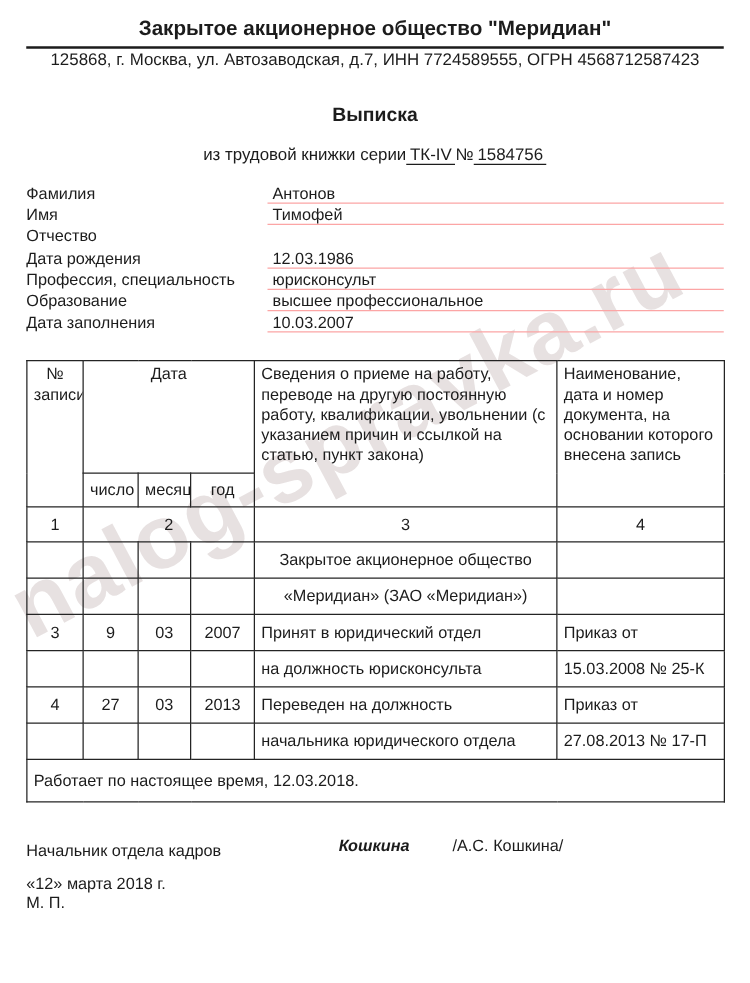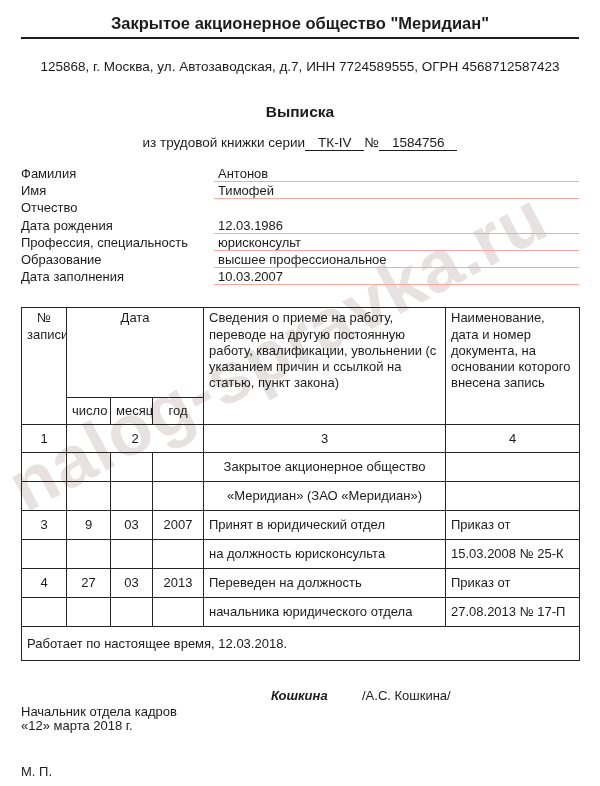--- a/index.html
+++ b/index.html
@@ -35,36 +35,36 @@
   
   .company-name {
     margin-top: 14px;
     text-align: center;
     font-size: 16.5px;
     font-weight: bold;
     padding-bottom: 4px;
     border-bottom: 2px solid #1c1c1c;
   }
   .company-address {
-    margin-top: 20px;
+    margin-top: 1px;
     text-align: center;
     font-size: 13.5px;
   }
   .doc-title {
     margin-top: 29px;
     text-align: center;
     font-size: 15.5px;
     font-weight: bold;
   }
   .doc-subtitle {
     margin-top: 14px;
     text-align: center;
     font-size: 13.5px;
   }
-  .uline { border-bottom: 1px solid #1c1c1c; padding: 0 13px; }
+  .uline { border-bottom: 1px solid #1c1c1c; padding: 0 3px; }
 
   
   .fields { margin-top: 16px; }
   .field-row { display: flex; align-items: flex-start; height: 17.2px; }
   .field-label { flex: 0 0 193px; font-size: 13px; line-height: 15px; }
   .field-value {
     flex: 1;
     font-size: 13px;
     line-height: 15px;
     border-bottom: 1px solid #fca5a5;
@@ -91,25 +91,25 @@
   tr.h-num { height: 28px; }
   tr.body-row { height: 29px; }
   tr.status-row-tr { height: 34px; }
   td.top-center { vertical-align: top; text-align: center; padding-top: 5px; }
   td.top-left { vertical-align: top; text-align: left; padding-top: 4px; padding-left: 6px; }
   td.mid-center { vertical-align: middle; text-align: center; padding: 1px 2px; }
   td.mid-left { vertical-align: middle; text-align: left; padding-left: 6px; }
 
   
   .footer-sign { position: relative; margin-top: 27px; height: 16px; font-size: 13px; }
-  .sign-position { position: absolute; left: 0; top: 16px; }
+  .sign-position { position: absolute; left: 0; top: 4px; }
   .sign-script { position: absolute; left: 250px; top: 0; font-weight: bold; font-style: italic; }
   .sign-name { position: absolute; left: 341px; top: 0; }
   .footer-date { margin-top: 14px; font-size: 13px; }
-  .footer-stamp { margin-top: 31px; font-size: 13px; }
+  .footer-stamp { font-size: 13px; }
 </style>
 </head>
 <body>
 
 <div class="page">
 
   <div class="watermark">nalog-spravka.ru</div>
 
   <div class="content">
 

